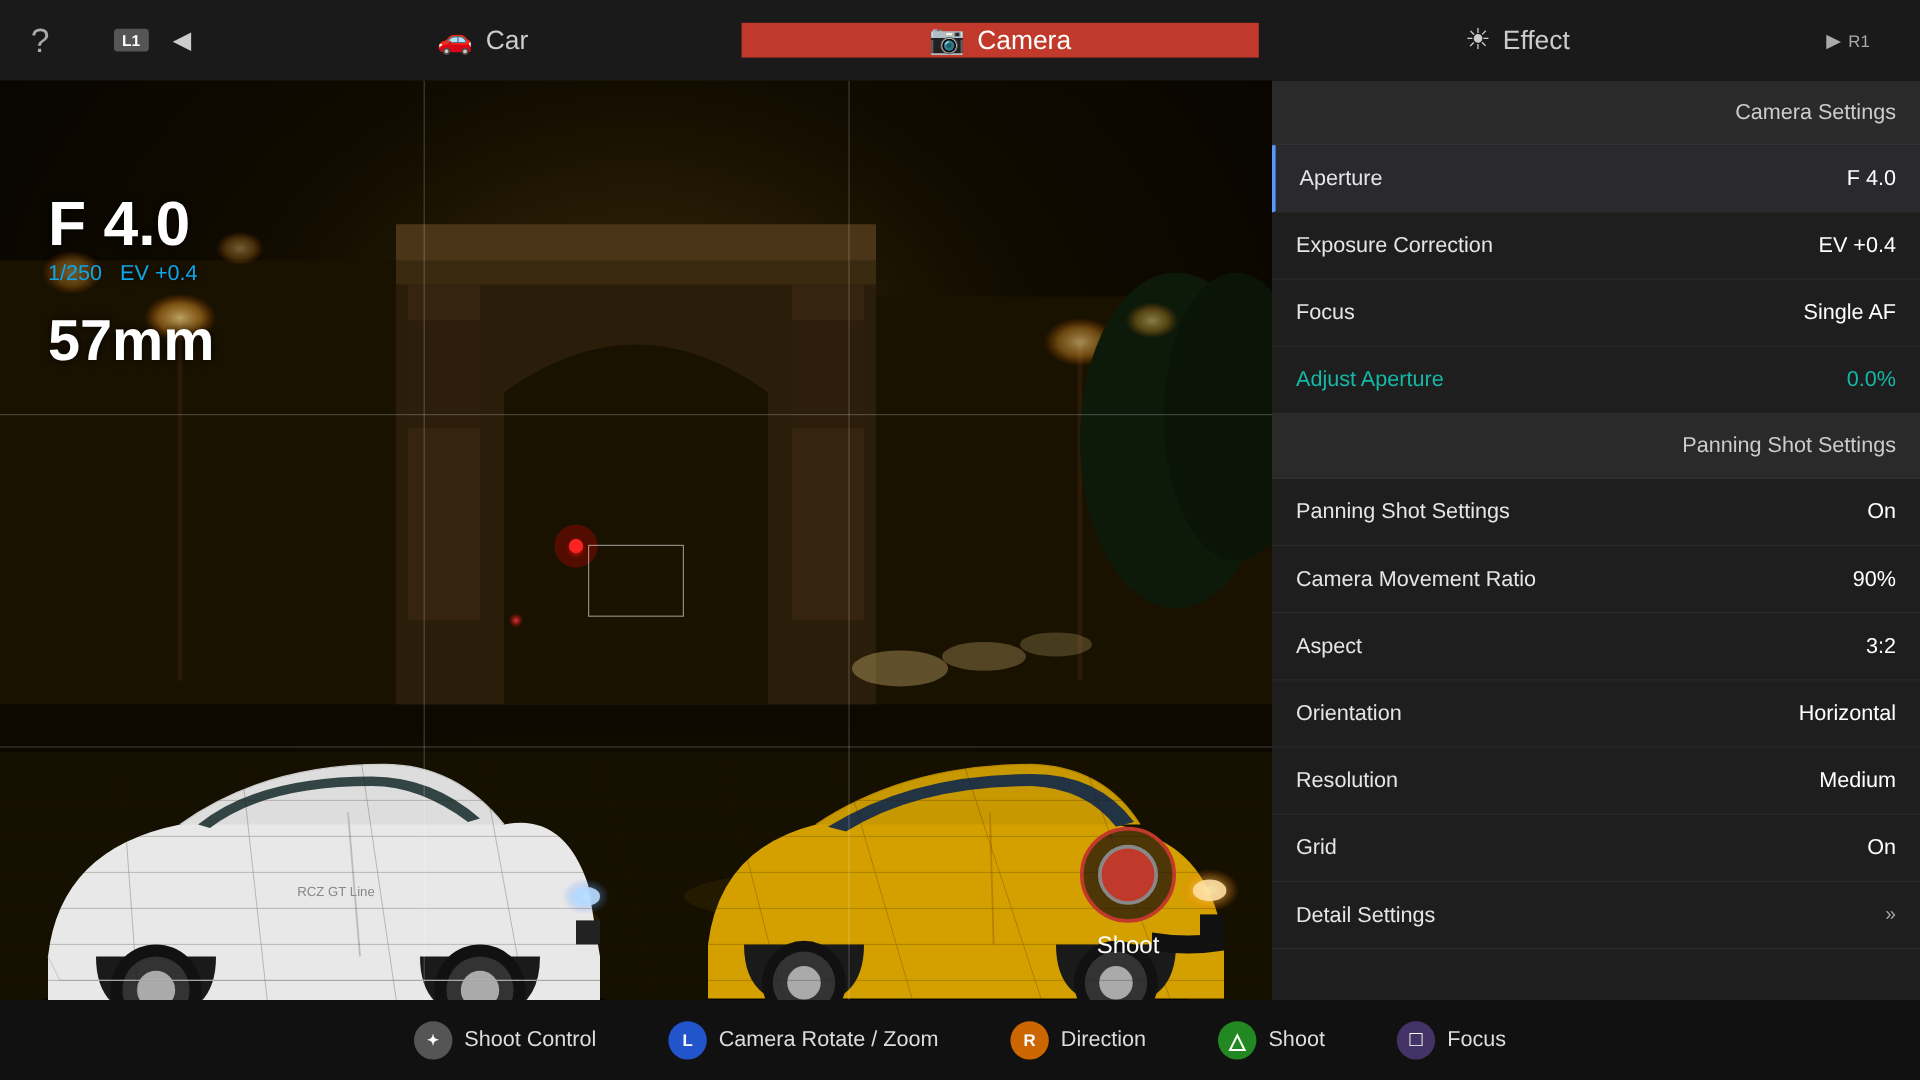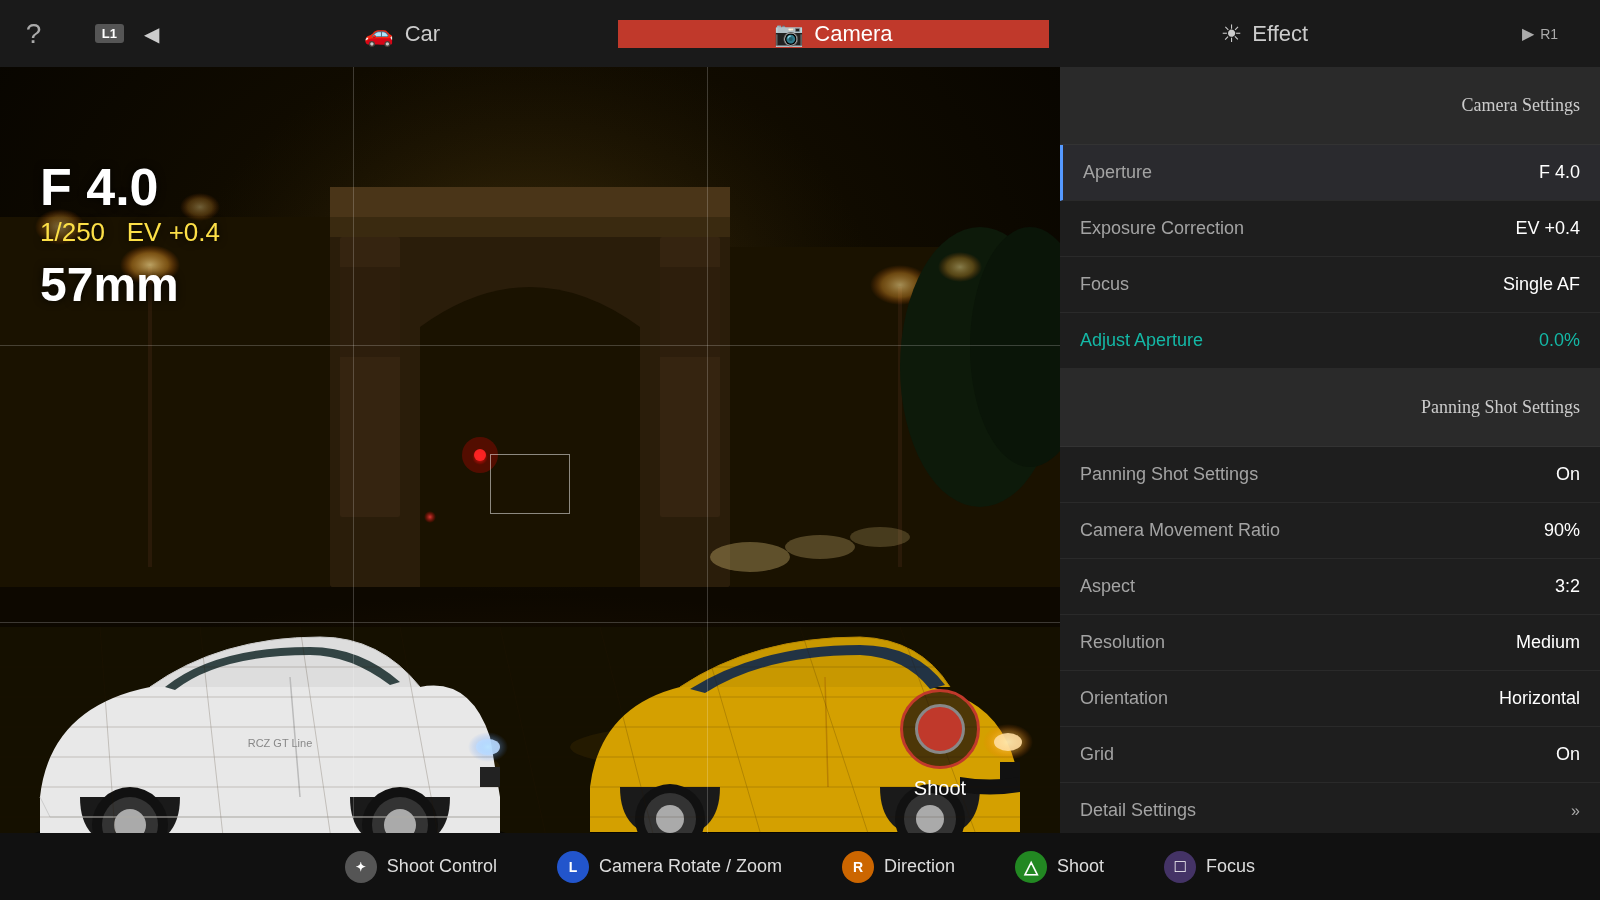--- a/index.html
+++ b/index.html
@@ -138,22 +138,22 @@
       left: 40px;
       font-size: 52px;
       font-weight: bold;
       color: #fff;
       text-shadow: 0 0 8px rgba(0,0,0,0.8);
     }
     .hud-exposure {
       position: absolute;
       top: 150px;
       left: 40px;
-      font-size: 26px;
-      color: #fde047;
+      font-size: 18px;
+      color: #0ea5e9;
       text-shadow: 0 0 8px rgba(0,0,0,0.8);
     }
     .hud-focal {
       position: absolute;
       top: 190px;
       left: 40px;
       font-size: 48px;
       font-weight: bold;
       color: #fff;
       text-shadow: 0 0 8px rgba(0,0,0,0.8);
@@ -194,42 +194,41 @@
     
     .panel {
       width: 540px;
       background: #1e1e1e;
       display: flex;
       flex-direction: column;
       overflow-y: auto;
     }
     .panel-section-header {
       background: #2a2a2a;
-      padding: 28px 20px;
+      padding: 16px 20px;
       font-size: 18px;
       color: #ccc;
       text-align: right;
       border-bottom: 1px solid #333;
-      font-family: Liberation Serif, serif;
     }
     .panel-row {
       display: flex;
       align-items: center;
       justify-content: space-between;
       padding: 16px 20px;
       border-bottom: 1px solid #2a2a2a;
       font-size: 18px;
       min-height: 56px;
     }
     .panel-row.highlighted {
       background: #2a2a2e;
       border-left: 3px solid #5599ff;
     }
     .panel-row .row-label {
-      color: #a3a3a3;
+      color: #e5e5e5;
     }
     .panel-row .row-value {
       color: #fff;
       font-weight: normal;
     }
     .panel-row.dim .row-label,
     .panel-row.dim .row-value {
       color: #14b8a6;
     }
     .detail-arrow {
@@ -551,27 +550,27 @@
       <span class="row-value">90%</span>
     </div>
 
 
     <div class="panel-row">
       <span class="row-label">Aspect</span>
       <span class="row-value">3:2</span>
     </div>
 
     <div class="panel-row">
+      <span class="row-label">Orientation</span>
+      <span class="row-value">Horizontal</span>
+    </div>
+
+    <div class="panel-row">
       <span class="row-label">Resolution</span>
       <span class="row-value">Medium</span>
-    </div>
-
-    <div class="panel-row">
-      <span class="row-label">Orientation</span>
-      <span class="row-value">Horizontal</span>
     </div>
 
     <div class="panel-row">
       <span class="row-label">Grid</span>
       <span class="row-value">On</span>
     </div>
 
     <div class="panel-row">
       <span class="row-label">Detail Settings</span>
       <span class="detail-arrow">»</span>

